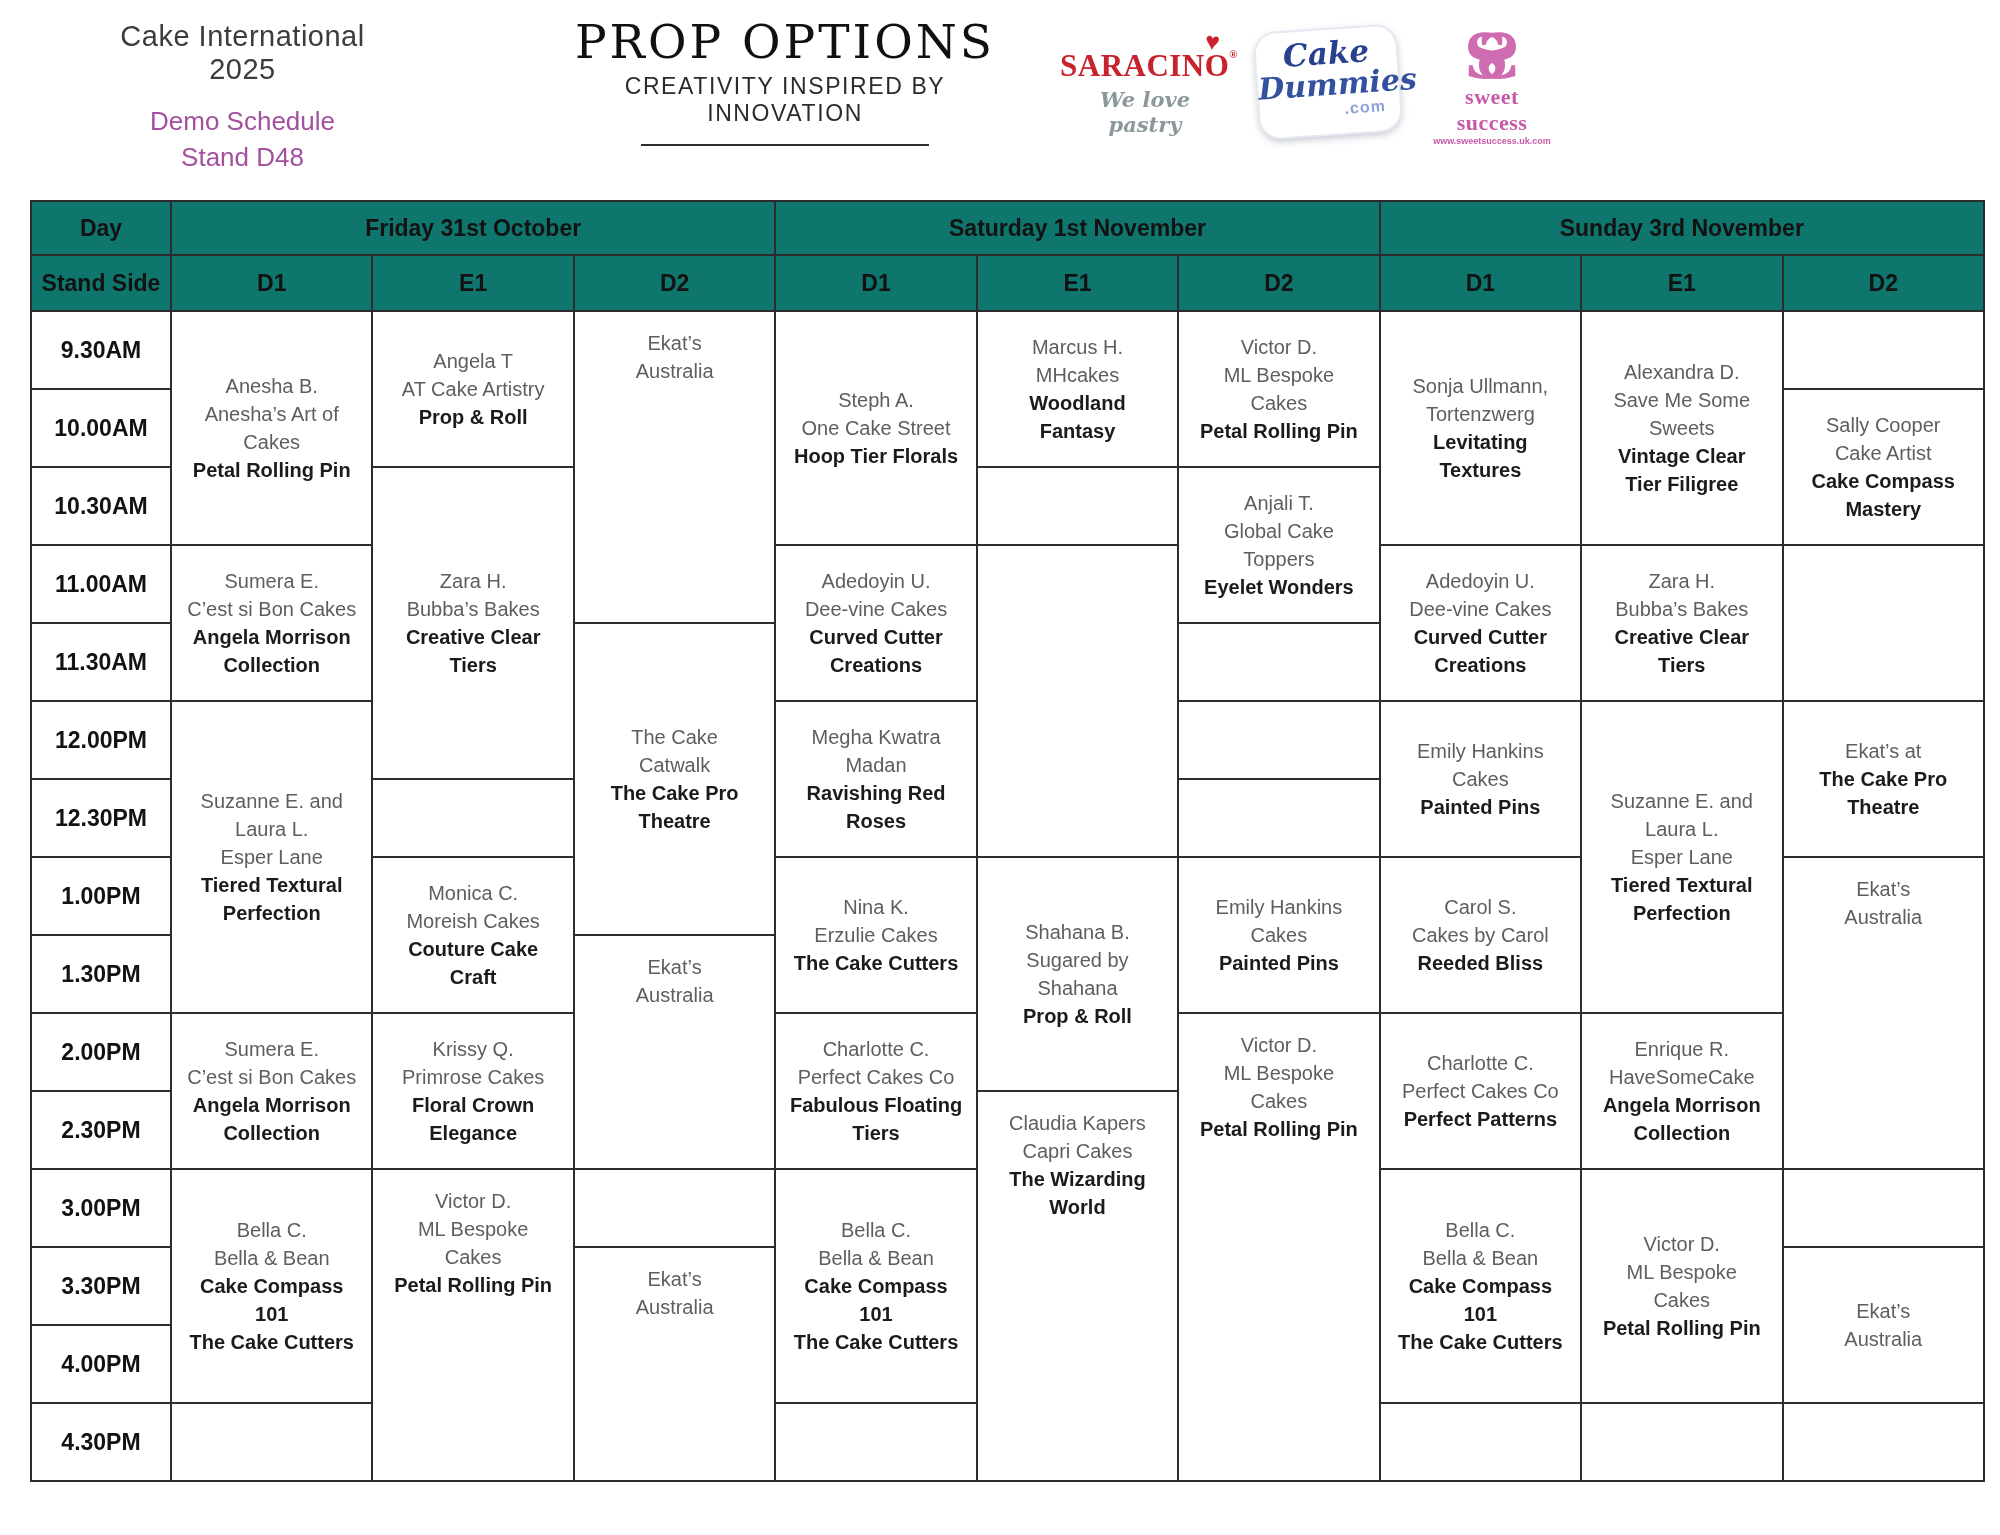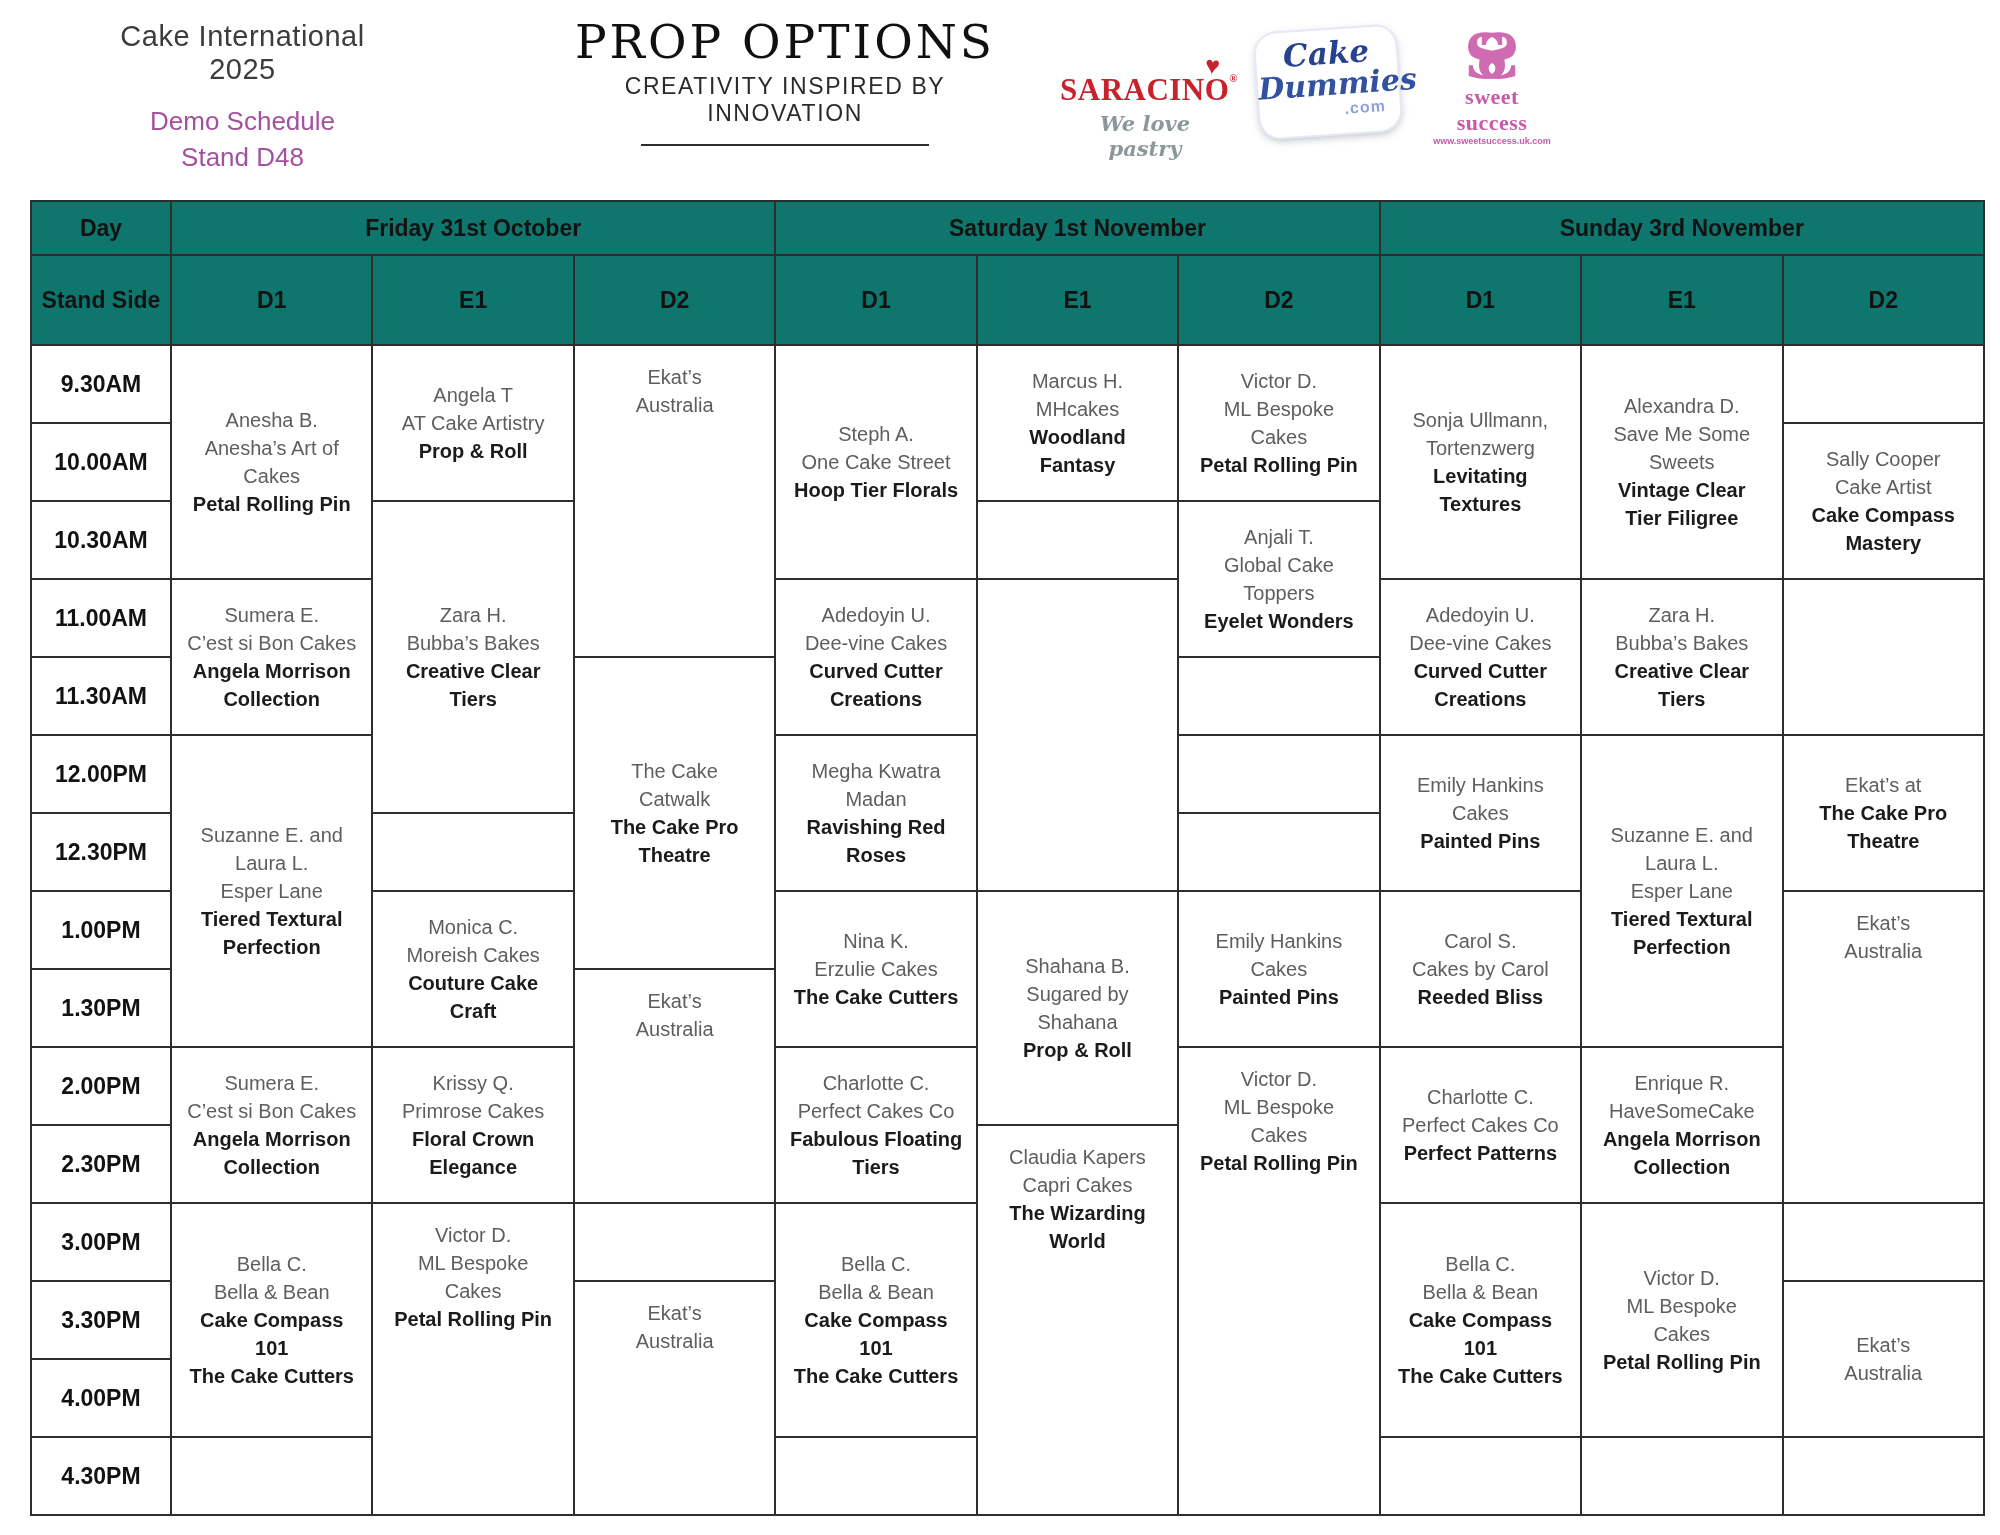--- a/index.html
+++ b/index.html
@@ -16,21 +16,21 @@
   .title-block { position:absolute; left:555px; top:14px; width:460px; text-align:center; }
   .page-title {
     font-family:"DejaVu Serif", serif; font-size:47px; color:#101010;
     letter-spacing:3px; font-weight:500;
   }
   .page-tagline { margin-top:4px; font-size:23px; color:#2b2b2b; letter-spacing:1.6px; font-weight:300; }
   .title-underline { width:288px; border-top:2px solid #2e2e2e; margin:17px auto 0 auto; }
 
   
   .saracino { position:absolute; left:1060px; top:48px; width:170px; text-align:center; }
-  .saracino-word { position:relative; display:inline-block; font-size:31px; font-weight:bold; color:#c8232c; letter-spacing:0.5px; font-family:"Liberation Serif", serif;margin-top:24px; }
+  .saracino-word { position:relative; display:inline-block; font-size:31px; font-weight:bold; color:#c8232c; letter-spacing:0.5px; font-family:"Liberation Serif", serif; }
   .heart-icon { position:absolute; right:18px; top:-20px; font-size:25px; color:#c8232c; transform:rotate(6deg); }
   .heart-icon::before { content:"\2665"; }
   .saracino-reg { font-size:11px; vertical-align:top; color:#c8232c; font-weight:bold; }
   .saracino-tagline { margin-top:3px; font-family:"DejaVu Serif", serif; font-style:italic; font-size:21px; color:#8b989b;font-weight:bold; }
 
   
   .dummies {
     position:absolute; left:1258px; top:30px; width:140px; height:96px;
     background:#ffffff; border-radius:20px;
     box-shadow:0 0 0 2px #e7e9f2, 0 3px 8px rgba(40,50,90,0.35);
@@ -47,21 +47,21 @@
   .sweet-url { font-size:9px; color:#c75aa7; font-weight:bold; }
 
   
   table.schedule {
     position:absolute; left:30px; top:200px; width:1955px;
     border-collapse:collapse; table-layout:fixed;
     border:2px solid #2d2d2d;
   }
   .schedule th, .schedule td { border:2px solid #2d2d2d; overflow:hidden; }
   .row-day { height:54px; }
-  .row-stand { height:90px;border-radius:6px; }
+  .row-stand { height:56px;border-radius:6px; }
   .row-time { height:78px; }
   .schedule th { font-size:23px; font-weight:bold; color:#121212; text-align:center; background:#0f766e; }
   td.time-cell { font-size:23px; font-weight:bold; color:#121212; text-align:center; }
   td.cell { text-align:center; vertical-align:middle; padding:4px 8px; font-size:20px; line-height:28px; background:#fff; }
   td.cell.vtop { vertical-align:top; padding-top:17px; }
   .line.n { color:#5e5e5e; }
   .line.b { color:#1b1b1b; font-weight:bold; }
 </style>
 </head>
 <body>

